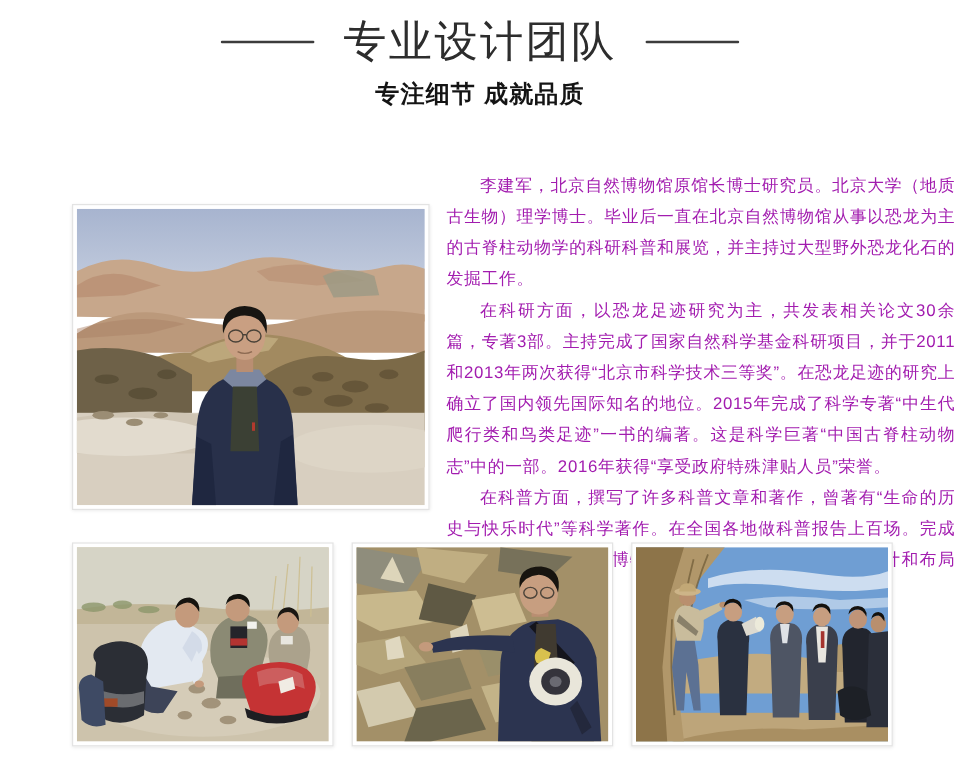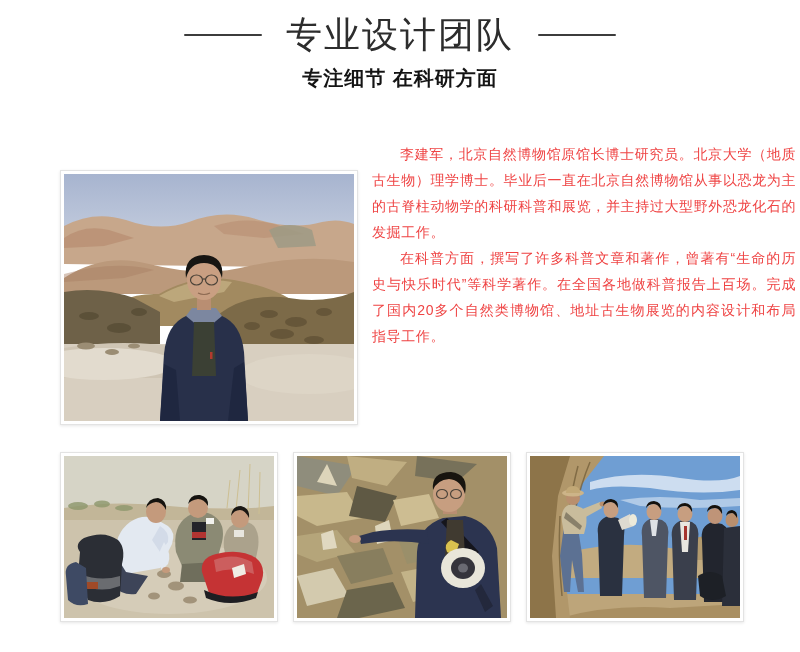--- a/index.html
+++ b/index.html
@@ -20,38 +20,38 @@
   .photo-frame{
     position:absolute;margin:0;background:#fff;border:1px solid #e3e3e3;padding:3px;
     box-shadow:0 1px 3px rgba(0,0,0,0.10);
   }
   .photo-frame svg{display:block;}
   .portrait{left:60px;top:170px;}
   
   .bio{
     position:absolute;left:372px;top:141px;width:424px;
     font-size:14px;line-height:26px;letter-spacing:0.6px;
-    text-align:justify;color:#ef4444;
+    text-align:justify;color:#a21caf;
   }
   .bio p{margin:0;text-indent:2em;}
   
   .gallery{position:absolute;left:60px;top:452px;display:flex;gap:15px;}
 </style>
 </head>
 <body>
 
 <div class="page">
 
   <div class="header">
     <div class="title-row">
       <span class="title-rule"></span>
       <h1 class="page-title">专业设计团队</h1>
       <span class="title-rule"></span>
     </div>
-    <h2 class="subtitle">专注细节 在科研方面</h2>
+    <h2 class="subtitle">专注细节 成就品质</h2>
   </div>
 
   <figure class="photo-frame portrait" aria-label="李建军在荒漠野外考察地留影">
     <svg viewBox="0 0 290 247" width="290" height="247">
       <defs>
         <linearGradient id="sky1" x1="0" y1="0" x2="0" y2="1">
           <stop offset="0" stop-color="#a7b4cf"></stop>
             <stop offset="1" stop-color="#cbd3e2"></stop>
         </linearGradient>
       </defs>
@@ -109,20 +109,21 @@
             <ellipse cx="147.5" cy="106" rx="6" ry="5"></ellipse>
           <line x1="138.5" y1="105" x2="141.5" y2="105"></line>
         </g>
         <path d="M134,119 Q140,122 146,119" stroke="#8d6a52" stroke-width="1.2" fill="none"></path>
       </g>
     </svg>
   </figure>
 
   <div class="bio">
     <p>李建军，北京自然博物馆原馆长博士研究员。北京大学（地质古生物）理学博士。毕业后一直在北京自然博物馆从事以恐龙为主的古脊柱动物学的科研科普和展览，并主持过大型野外恐龙化石的发掘工作。</p>
+    <p>在科研方面，以恐龙足迹研究为主，共发表相关论文30余篇，专著3部。主持完成了国家自然科学基金科研项目，并于2011和2013年两次获得“北京市科学技术三等奖”。在恐龙足迹的研究上确立了国内领先国际知名的地位。2015年完成了科学专著“中生代爬行类和鸟类足迹”一书的编著。这是科学巨著“中国古脊柱动物志”中的一部。2016年获得“享受政府特殊津贴人员”荣誉。</p>
     <p>在科普方面，撰写了许多科普文章和著作，曾著有“生命的历史与快乐时代”等科学著作。在全国各地做科普报告上百场。完成了国内20多个自然类博物馆、地址古生物展览的内容设计和布局指导工作。</p>
   </div>
 
   <div class="gallery">
 
     <figure class="photo-frame" style="position:static;" aria-label="野外蹲地考察恐龙足迹的三名队员">
       <svg viewBox="0 0 210 162" width="210" height="162">
         <rect width="210" height="162" fill="#cdc3ac"></rect>
         <rect width="210" height="52" fill="#d6d4c6"></rect>
         <path d="M0,52 Q50,44 105,50 Q160,56 210,50 L210,64 L0,64 Z" fill="#c2b698"></path>

